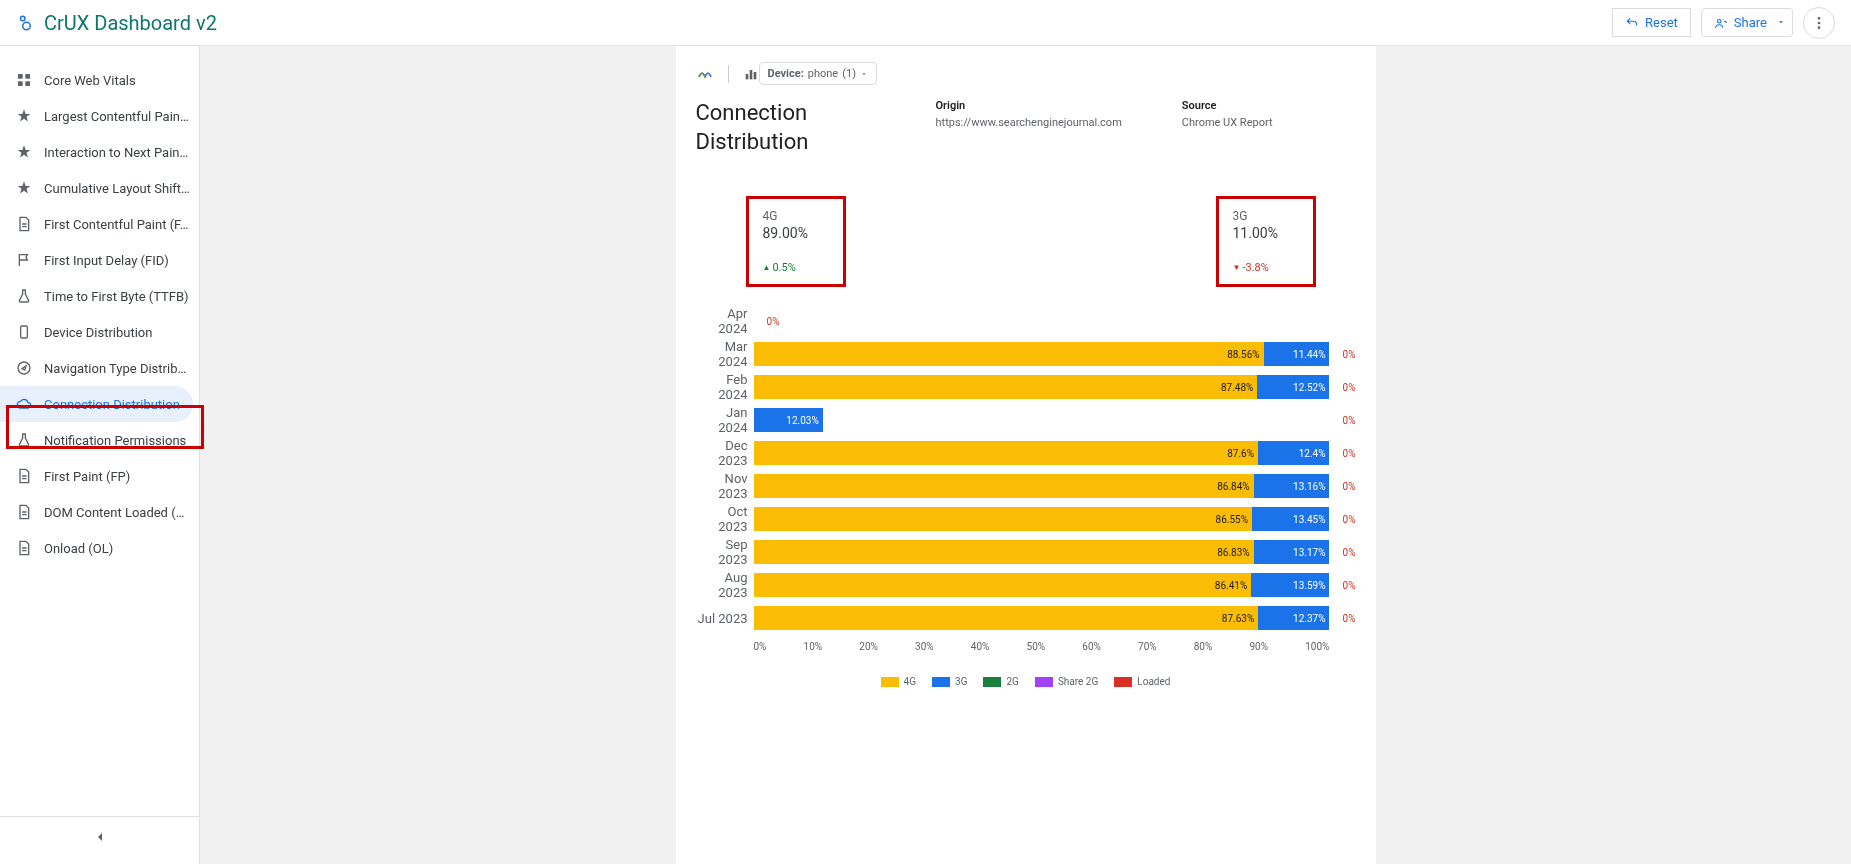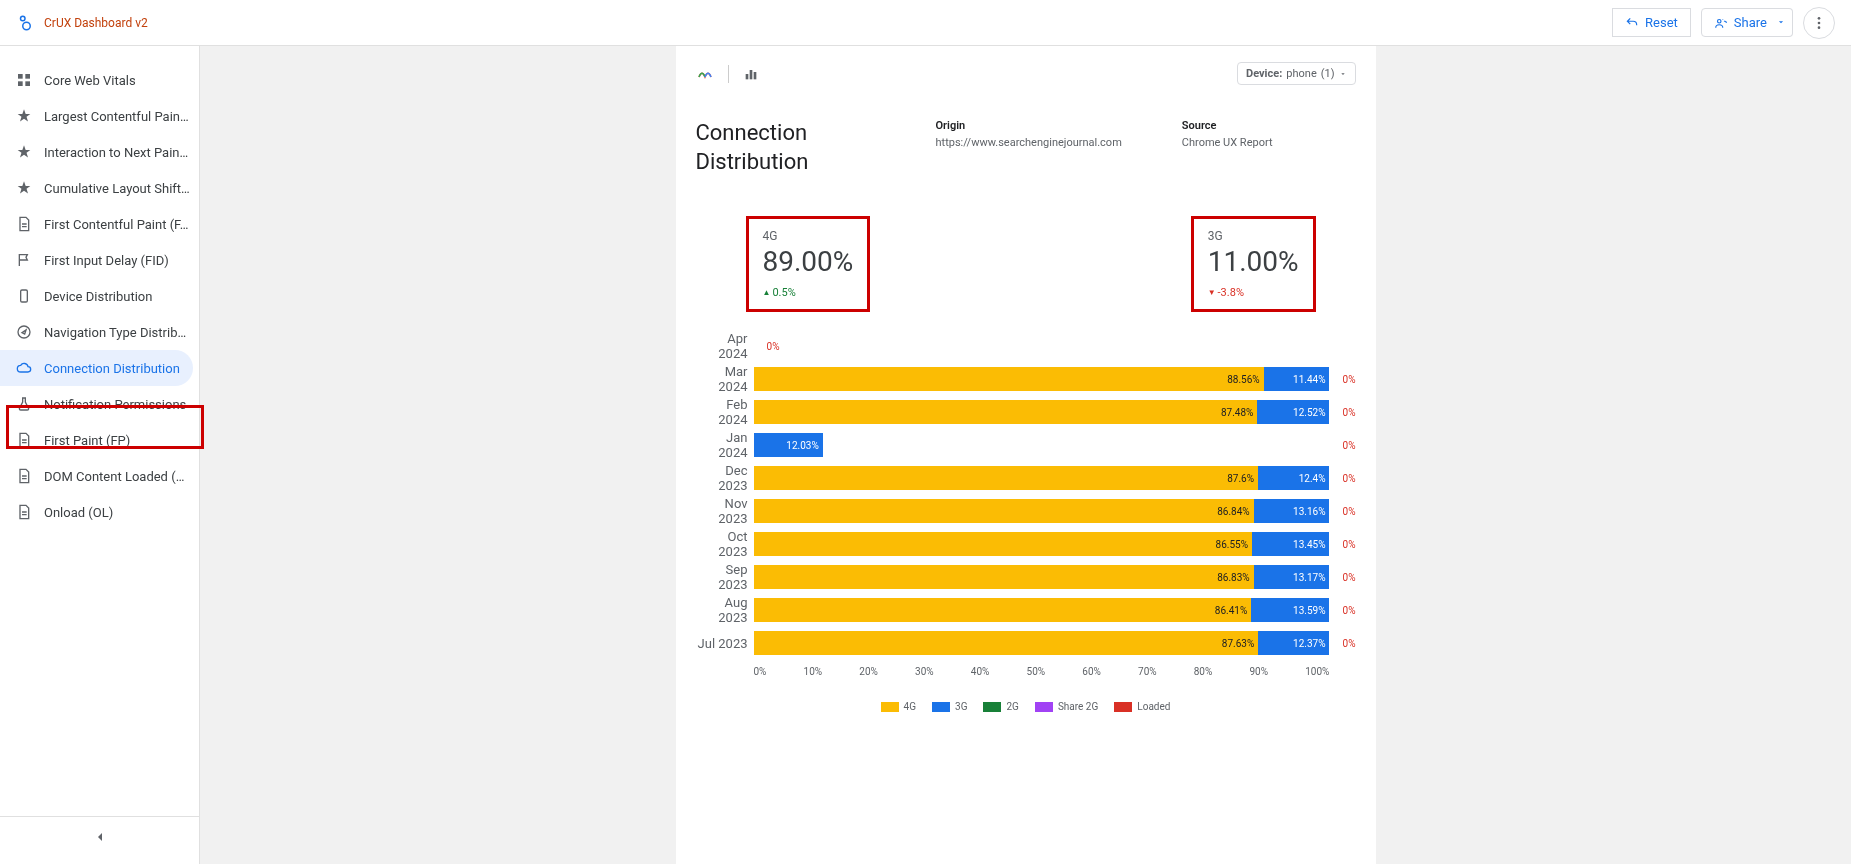--- a/index.html
+++ b/index.html
@@ -1,50 +1,50 @@
 <!DOCTYPE html>
 <html><head>
 <meta charset="utf-8">
 <style>
 *{box-sizing:border-box;margin:0;padding:0;font-family:Roboto,Arial,sans-serif}
 body{background:#fff;color:#3c4043;font-size:13px}
 .top-bar{height:46px;display:flex;align-items:center;justify-content:space-between;padding:0 16px;border-bottom:1px solid #e0e0e0}
 .top-left{display:flex;align-items:center;gap:10px}
 .logo-icon{width:18px;height:18px}
-.title{font-size:12px;color:#c2410c}
+.title{font-size:20px;color:#0f766e}
 .top-right{display:flex;align-items:center;gap:10px}
 .btn-out{border:1px solid #dadce0;background:#fff;color:#1a73e8;font-size:13px;padding:6px 12px;border-radius:0;display:flex;align-items:center;gap:6px;cursor:pointer}
 .btn-drop{border:1px solid #dadce0;border-left:none;background:#fff;color:#1a73e8;padding:6px 6px;border-radius:0 4px 4px 0;cursor:pointer;margin-left:-10px}
 .more-btn{width:32px;height:32px;border-radius:16px;border:1px solid #dadce0;background:#fff;display:flex;align-items:center;justify-content:center;color:#5f6368;cursor:pointer}
 .content{display:flex;height:calc(100vh - 46px)}
 .sidebar{width:200px;border-right:1px solid #e0e0e0;padding-top:16px;position:relative;background:#fff}
 .side-item{display:flex;align-items:center;gap:12px;padding:10px 16px;font-size:13px;color:#3c4043;cursor:pointer;white-space:nowrap;overflow:hidden;text-overflow:ellipsis;border-radius:0 20px 20px 0;margin-right:6px}
 .side-item.active{background:#e8f0fe;color:#1a73e8}
 .side-item.active svg{stroke:#1a73e8;fill:none}
 .si-icon{width:16px;height:16px;flex-shrink:0;color:#5f6368}
 .side-highlight{position:absolute;left:6px;top:359px;width:198px;height:44px;border:3px solid #cc0000;pointer-events:none}
 .side-collapse{position:absolute;bottom:8px;left:0;right:0;height:40px;border-top:1px solid #e0e0e0;display:flex;align-items:center;justify-content:center;cursor:pointer;color:#5f6368}
 .canvas{flex:1;background:#f1f1f1;display:flex;justify-content:center;padding:0;overflow:auto}
 .report{width:700px;background:#fff;padding:16px 20px 10px 20px}
-.rep-head{display:flex;align-items:center;justify-content:space-between;margin-bottom:34px}
+.rep-head{display:flex;align-items:center;margin-bottom:14px}
 .rep-head-left{display:flex;align-items:center;gap:14px}
 .vitals-logo{width:18px;height:18px}
 .divider{width:1px;height:18px;background:#ccc}
 .chart-icon{color:#5f6368}
 .device-filter{border:1px solid #dadce0;border-radius:4px;padding:4px 8px;font-size:11px;color:#5f6368;display:flex;align-items:center;gap:4px;cursor:pointer}
 .rep-info{display:flex;gap:60px;margin-bottom:40px}
 .rep-title{font-size:22px;font-weight:400;color:#202124;line-height:1.3;max-width:180px}
 .info-block{font-size:11px}
 .info-label{font-weight:600;color:#202124;margin-bottom:4px}
 .info-val{color:#5f6368}
 .scorecards{display:flex;justify-content:space-between;padding:0 40px 20px 50px;gap:20px}
 .scorecard{padding:10px 14px;min-width:100px}
 .scorecard.hl{border:3px solid #cc0000}
 .sc-label{font-size:12px;color:#5f6368;margin-bottom:2px}
-.sc-value{font-size:28px;color:#3c4043;margin-bottom:8px}
+.sc-value{font-size:14px;color:#3c4043;margin-bottom:20px}
 .sc-delta{font-size:11px;display:flex;align-items:center;gap:2px}
 .sc-delta.up{color:#188038}
 .sc-delta.down{color:#d93025}
 .chart-area{padding:0 0 0 0}
 .row{display:flex;align-items:center;height:28px;margin-bottom:5px}
 .row-label{width:58px;text-align:right;font-size:13px;color:#5f6368;padding-right:6px;flex-shrink:0}
 .bar-track{flex:1;height:24px;display:flex;position:relative}
 .seg{height:100%;display:flex;align-items:center;justify-content:flex-end;padding-right:4px;font-size:10px;color:#202124}
 .seg.g4{background:#fbbc04}
 .seg.g3{background:#1a73e8;color:#fff}
@@ -134,20 +134,26 @@
         <span>First Contentful Paint (F…</span>
       </div>
       <div class="side-item">
         <svg class="si-icon" viewBox="0 0 24 24" fill="none" stroke="#5f6368" stroke-width="2">
           <path d="M5 21V4h12l-2 4 2 4H5"></path>
         </svg>
         <span>First Input Delay (FID)</span>
       </div>
       <div class="side-item">
         <svg class="si-icon" viewBox="0 0 24 24" fill="none" stroke="#5f6368" stroke-width="2">
+          <path d="M9 3h6M10 3v6l-5 10a2 2 0 002 2h10a2 2 0 002-2l-5-10V3"></path>
+        </svg>
+        <span>Time to First Byte (TTFB)</span>
+      </div>
+      <div class="side-item">
+        <svg class="si-icon" viewBox="0 0 24 24" fill="none" stroke="#5f6368" stroke-width="2">
           <rect x="7" y="3" width="10" height="18" rx="2"></rect>
         </svg>
         <span>Device Distribution</span>
       </div>
       <div class="side-item">
         <svg class="si-icon" viewBox="0 0 24 24" fill="none" stroke="#5f6368" stroke-width="2">
           <circle cx="12" cy="12" r="9"></circle>
           <path d="M15 9l-2 6-4-2z"></path>
         </svg>
         <span>Navigation Type Distrib…</span>

